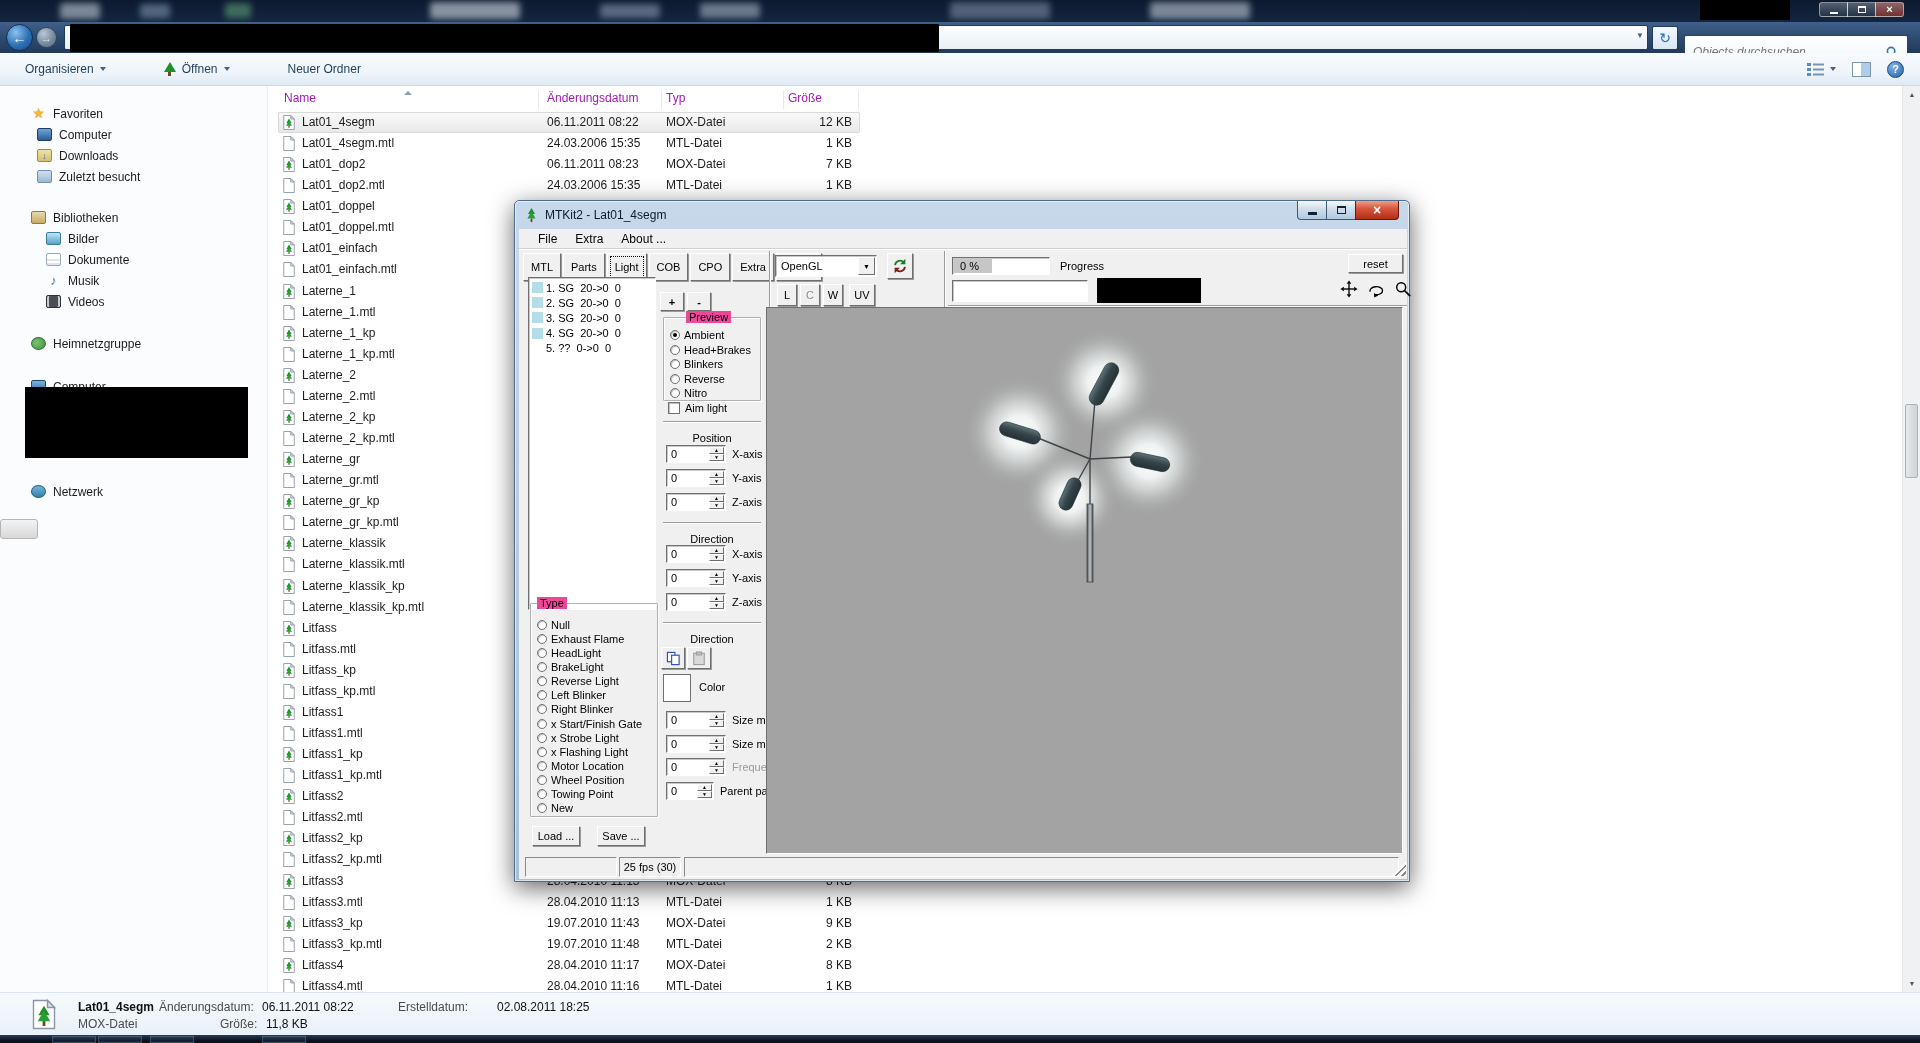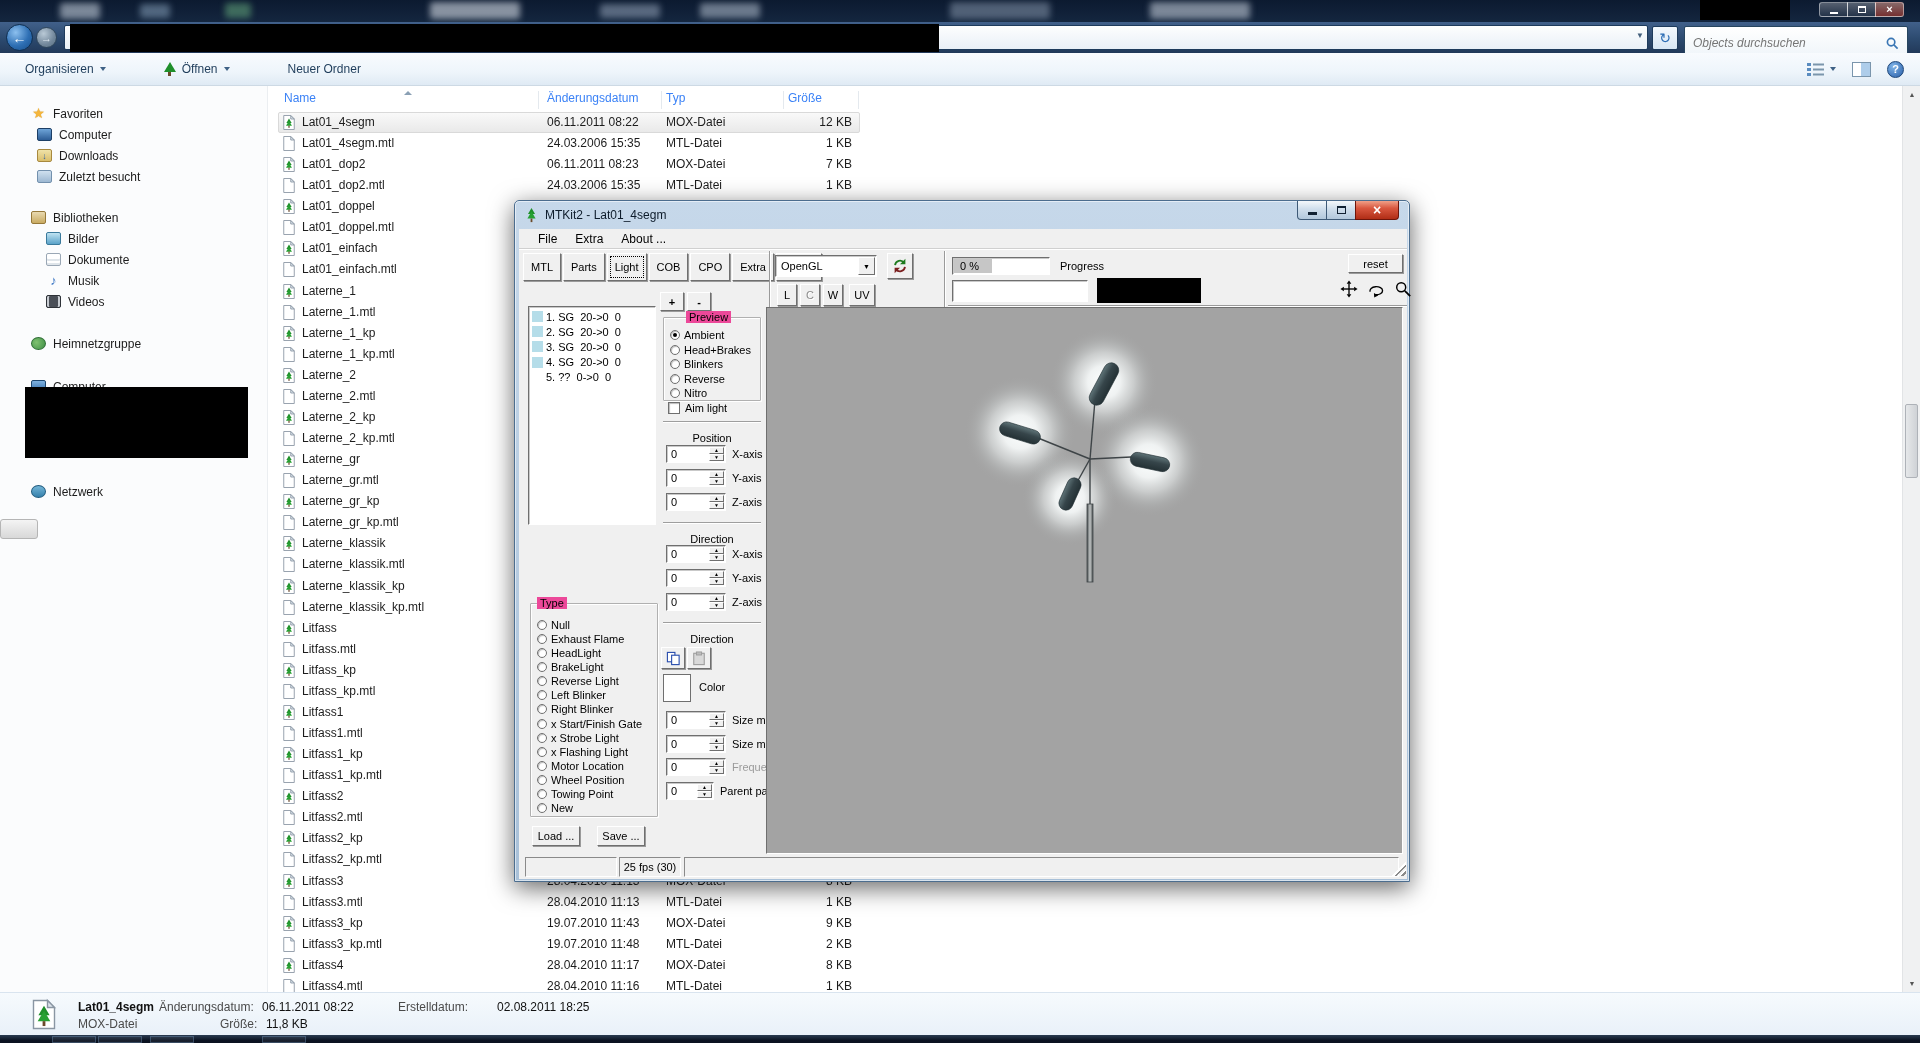--- a/index.html
+++ b/index.html
@@ -16,21 +16,21 @@
 .gx{color:#fff;font-size:11px;line-height:1;font-weight:bold}
 
 .addrrow{position:absolute;left:0;top:22px;width:1920px;height:31px;background:linear-gradient(#41608a,#2c4a6f 55%,#22395a)}
 .navbtn{position:absolute;border-radius:50%;display:flex;align-items:center;justify-content:center;color:#fff}
 .back{left:6px;top:2px;width:27px;height:27px;background:radial-gradient(circle at 35% 30%,#8cc0ef,#2e6fb4 55%,#174d88);border:1px solid #0f2f52;font-size:14px}
 .fwd{left:36px;top:5px;width:21px;height:21px;background:radial-gradient(circle at 35% 30%,#b9c9d6,#72879b 60%,#5a7184);border:1px solid #31475c;color:#dfe8f0;font-size:11px}
 .addrfield{position:absolute;left:64px;top:3px;width:1584px;height:25px;background:linear-gradient(#fdfefe,#e9f0f7);border:1px solid #1e3b5c;border-radius:2px}
 .addrdrop{position:absolute;right:3px;top:5px;font-size:8px;color:#44607c}
 .redact{background:#000;position:absolute;z-index:3}
 .refresh{position:absolute;left:1652px;top:4px;width:26px;height:24px;background:linear-gradient(#f4f9fd,#d7e7f5);border:1px solid #1e3b5c;border-radius:2px;display:flex;align-items:center;justify-content:center;color:#2a6cb4;font-size:14px}
-.searchbox{position:absolute;left:1684px;top:4px;width:224px;height:25px;background:linear-gradient(#ffffff,#eef4f9);border:1px solid #27455f;border-radius:2px;display:flex;align-items:center;padding:16px 8px}
+.searchbox{position:absolute;left:1684px;top:13px;width:224px;height:25px;background:linear-gradient(#ffffff,#eef4f9);border:1px solid #27455f;border-radius:2px;display:flex;align-items:center;padding:16px 8px}
 .searchbox input{flex:1;border:none;outline:none;background:transparent;font-style:italic;color:#6a6a6a;font-size:12px;font-family:"Liberation Sans",sans-serif}
 
 .cmdbar{position:absolute;left:0;top:53px;width:1920px;height:33px;background:linear-gradient(#f8fbfe,#eef5fb 60%,#dfeaf4);border-bottom:1px solid #cdd9e4;display:flex;align-items:center;font-size:12px;color:#1e3c5a}
 .citem{padding:0 11px;display:flex;align-items:center;height:24px;gap:6px}
 .carrow{width:0;height:0;border-left:3.5px solid transparent;border-right:3.5px solid transparent;border-top:4px solid #3f6185}
 .treeico{width:12px;height:14px;position:relative}
 .treeico::before{content:"";position:absolute;left:0;top:0;border-left:6px solid transparent;border-right:6px solid transparent;border-bottom:10px solid #1f8f2a}
 .treeico::after{content:"";position:absolute;left:4.5px;top:10px;width:3px;height:4px;background:#6b4a2b}
 .cright{margin-left:auto;display:flex;align-items:center;margin-right:16px;gap:16px}
 .helpico{width:17px;height:17px;border-radius:50%;background:radial-gradient(circle at 35% 30%,#7fb4e8,#2a5fa8);color:#fff;font-size:11px;font-weight:bold;display:flex;align-items:center;justify-content:center;border:1px solid #1d4679}
@@ -50,21 +50,21 @@
 .si-pictures{background:linear-gradient(#bfe3f2,#5ba3c9);border:1px solid #3a7a9c}
 .si-documents{background:#fff;border:1px solid #9aa7b5;box-shadow:inset 0 -2px 0 #dfe5ea,inset 0 -4px 0 #fff,inset 0 -6px 0 #dfe5ea}
 .si-music::before{content:"♪";color:#3b76c4;font-size:13px}
 .si-videos{background:#4a4f57;border:1px solid #2e3238;box-shadow:inset 2px 0 0 #c8ccd2,inset -2px 0 0 #c8ccd2}
 .si-homegroup{background:radial-gradient(circle at 35% 40%,#7fc170,#3f8f46);border:1px solid #2e6e35;border-radius:50%}
 .si-computer{background:linear-gradient(#7fb2e0,#2f6aa8);border:1px solid #1c466f}
 .si-network{background:linear-gradient(#74b6d8,#3580ab);border:1px solid #1f5a7d;border-radius:50%}
 .sb-thumb{position:absolute;left:0;top:347px;width:38px;height:20px;background:linear-gradient(#f4f4f4,#d8d8d8);border:1px solid #b5b5b5;border-radius:3px;z-index:4}
 
 .filearea{position:absolute;left:267px;top:86px;width:1653px;height:906px;background:#fff;font-size:12px;color:#1c1c1c;border-left:1px solid #ebeef1}
-.fheader{position:absolute;left:0;top:0;width:1653px;height:24px;background:#fff;color:#3b82f6}
+.fheader{position:absolute;left:0;top:0;width:1653px;height:24px;background:#fff;color:#a21caf}
 .fheader span{position:absolute;top:5px}
 .hdiv{position:absolute;top:3px;width:1px;height:18px;background:#e4e9ee}
 .sortarrow{position:absolute;left:136px;top:0;width:0;height:0;border-left:4px solid transparent;border-right:4px solid transparent;border-bottom:4px solid #8aa0b4}
 .frow{position:absolute;left:0;top:calc(26px + var(--i)*21.07px);width:592px;height:21px}
 .frow.sel::before{content:"";position:absolute;left:10px;right:0;top:0;bottom:0;background:linear-gradient(#f9f9f9,#e9e9e9);border:1px solid #d9d9d9;border-radius:2px}
 .ficon{position:absolute;left:14px;top:2px}
 .icon-mtl .tree{display:none}
 .fname{position:absolute;left:34px;top:3px;white-space:nowrap}
 .fdate{position:absolute;left:279px;top:3px}
 .ftype{position:absolute;left:398px;top:3px}
@@ -105,21 +105,21 @@
 .mvb{width:20px;height:22px;display:flex;align-items:center;justify-content:center;font-size:11px}
 .mvb.uv{width:26px;margin-left:3px}
 .mvb.disabled{color:#8b8b8b;text-shadow:1px 1px 0 #fff}
 .mprog{position:absolute;left:433px;top:28px;width:98px;height:18px}
 .mprogfill{position:absolute;left:1px;top:1px;bottom:1px;width:40%;background:#c6c6c6;display:flex;align-items:center;padding-left:6px;font-size:11px}
 .mproglab{position:absolute;left:541px;top:31px}
 .minput{position:absolute;left:433px;top:51px;width:136px;height:22px}
 .mreset{position:absolute;left:829px;top:25px;width:55px;height:19px;display:flex;align-items:center;justify-content:center}
 .mnav{position:absolute;left:820px;top:50px;display:flex;gap:7px}
 .mnavico{width:20px;height:20px;display:flex;align-items:center;justify-content:center}
-.mlist{position:absolute;left:9px;top:77px;width:128px;height:219px}
+.mlist{position:absolute;left:9px;top:48px;width:128px;height:333px}
 .litem{position:absolute;left:2px;top:calc(2px + var(--i)*15.2px);height:15px;display:flex;align-items:center;font-size:11px;white-space:pre}
 .lsw{width:11px;height:11px;margin:0 3px 0 1px;background:#b5dde9;visibility:hidden;flex:0 0 auto}
 .litem.sw .lsw{visibility:visible}
 .mplus{position:absolute;left:141px;top:63px;width:24px;height:19px;display:flex;align-items:center;justify-content:center;font-weight:bold}
 .mminus{position:absolute;left:168px;top:63px;width:24px;height:19px;display:flex;align-items:center;justify-content:center;font-weight:bold}
 .grp{position:absolute;border:1px solid #b0b0b0;box-shadow:inset 1px 1px 0 #fff,1px 1px 0 #fff;border-radius:1px}
 .glab{position:absolute;top:-7px;background:#ec4899;padding:0 3px;font-size:11px}
 .grp-preview{left:144px;top:88px;width:98px;height:84px}
 .prow{position:absolute;left:6px;top:calc(11px + var(--i)*14.5px);display:flex;align-items:center;gap:4px;font-size:11px}
 .rb{width:10px;height:10px;border-radius:50%;background:#fff;border:1px solid #6f6f6f;box-shadow:inset 1px 1px 1px #bbb;position:relative;flex:0 0 auto}

